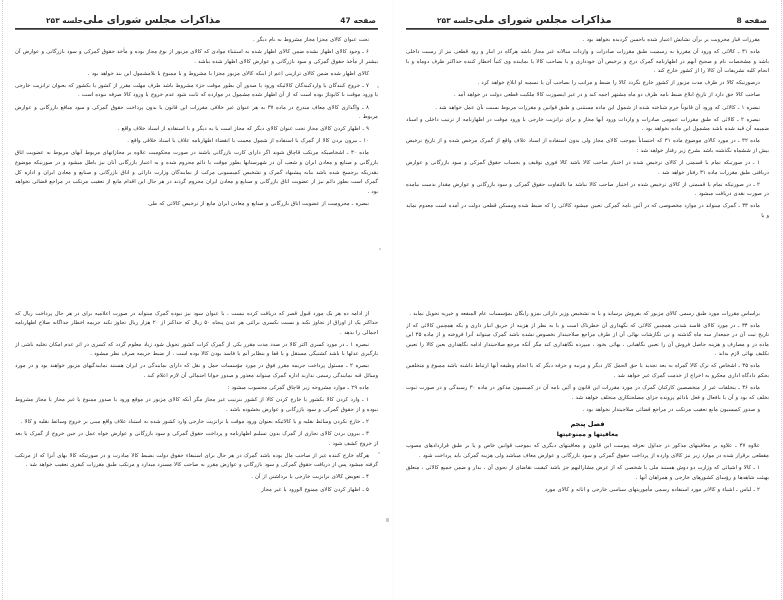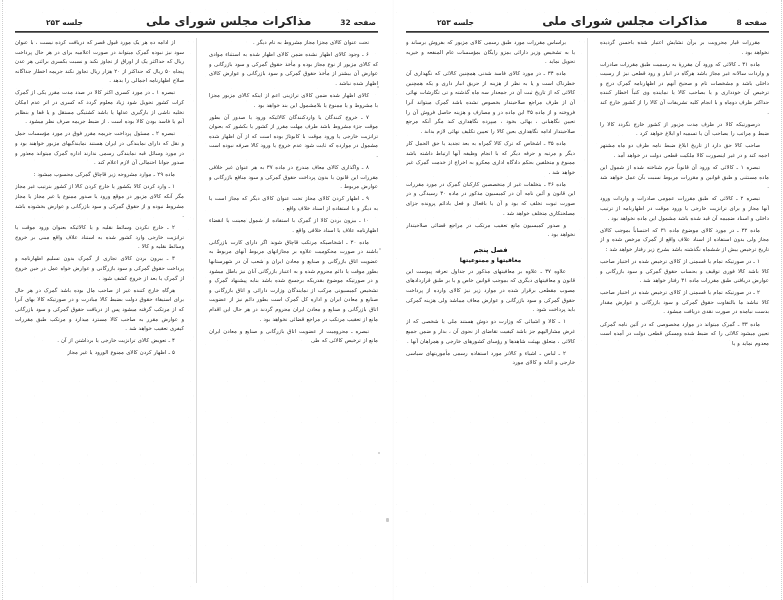--- a/index.html
+++ b/index.html
@@ -49,35 +49,35 @@
     display:flex;
     flex-direction:row;
     align-items:baseline;
     justify-content:space-between;
     font-size:7.5px;
     font-weight:bold;
     color:#2a2a2a;
     padding:0 6px 2px 6px;
     letter-spacing:.2px;
   }
-  .hdr .mid{flex:1;text-align:right;font-size:12px;}
+  .hdr .mid{flex:1;text-align:left;font-size:10px;}
   .hdr .side{white-space:nowrap;padding-left:29px;}
   .rule{
     height:0;
     border-top:1.6px solid #1d1d1d;
     border-bottom:.7px solid #5a5a5a;
     margin:1px 4px 5px 4px;
     opacity:.88;
   }
 
   
   .cols{
     display:flex;
-    flex-direction:row;
-    gap:12px;
+    flex-direction:column;
+    gap:1px;
     height:545px;
     padding:0 4px;
     box-sizing:border-box;
   }
   .col{
     flex:1 1 0;
     min-width:0;
     position:relative;
     overflow:hidden;
   }
@@ -181,21 +181,21 @@
         </div>
     </div>
   </div>
 
   <div class="gutter"></div>
 
   <div class="page right">
     <div class="noise"></div>
 
     <div class="hdr">
-      <span class="side">صفحه 32</span>
+      <span class="side">صفحه 47</span>
       <span class="mid">مذاکرات مجلس شورای ملی</span>
       <span class="side">جلسه ۲۵۳</span>
     </div>
     <div class="rule"></div>
 
     <div class="cols">
       <div class="col" id="R0">
           <p class="para ind">تحت عنوان کالای مجزا مجاز مشروط به نام دیگر .</p>
           <p class="para ind">۶ ـ وجود کالای اظهار نشده ضمن کالای اظهار شده به استثناء موادی که کالای مزبور از نوع مجاز بوده و مأخذ حقوق گمرکی و سود بازرگانی و عوارض آن بیشتر از مأخذ حقوق گمرکی و سود بازرگانی و عوارض کالای اظهار شده نباشد .</p>
           <p class="para ind">کالای اظهار شده ضمن کالای ترازینی اعم از اینکه کالای مزبور مجزا با مشروط و یا ممنوع یا بلامشمول این بند خواهد بود .</p>

